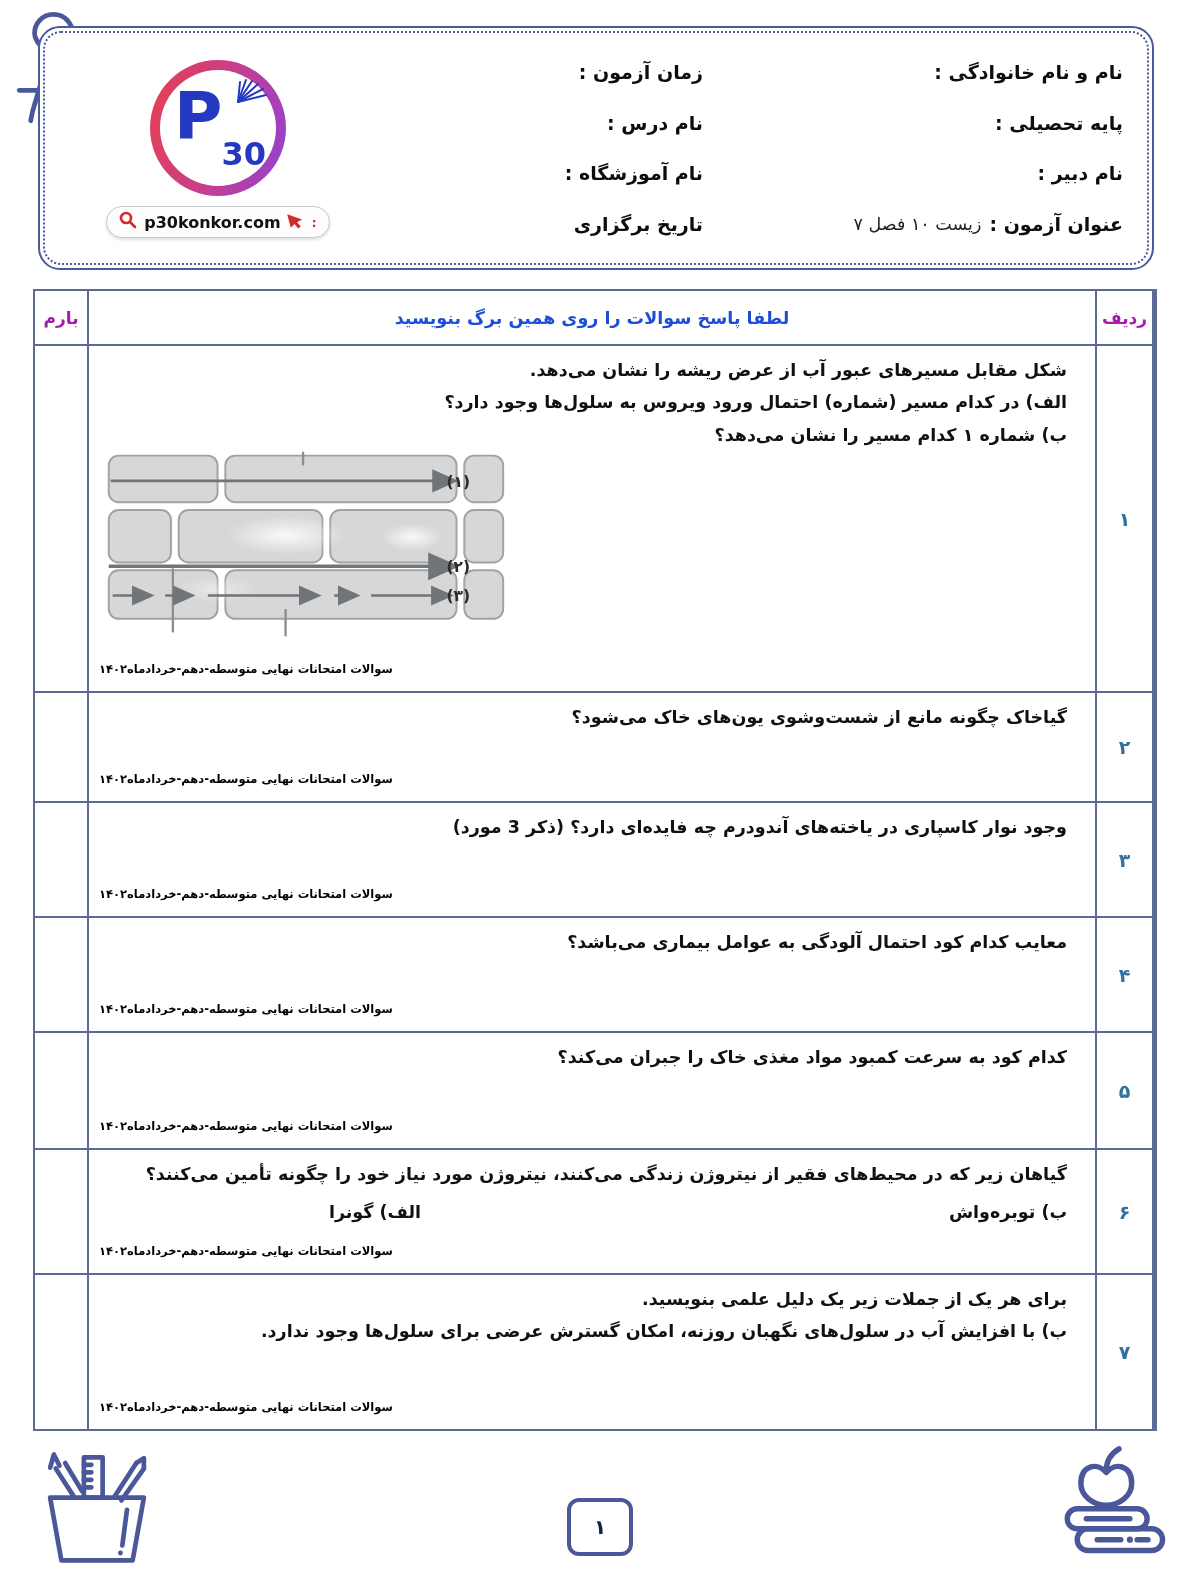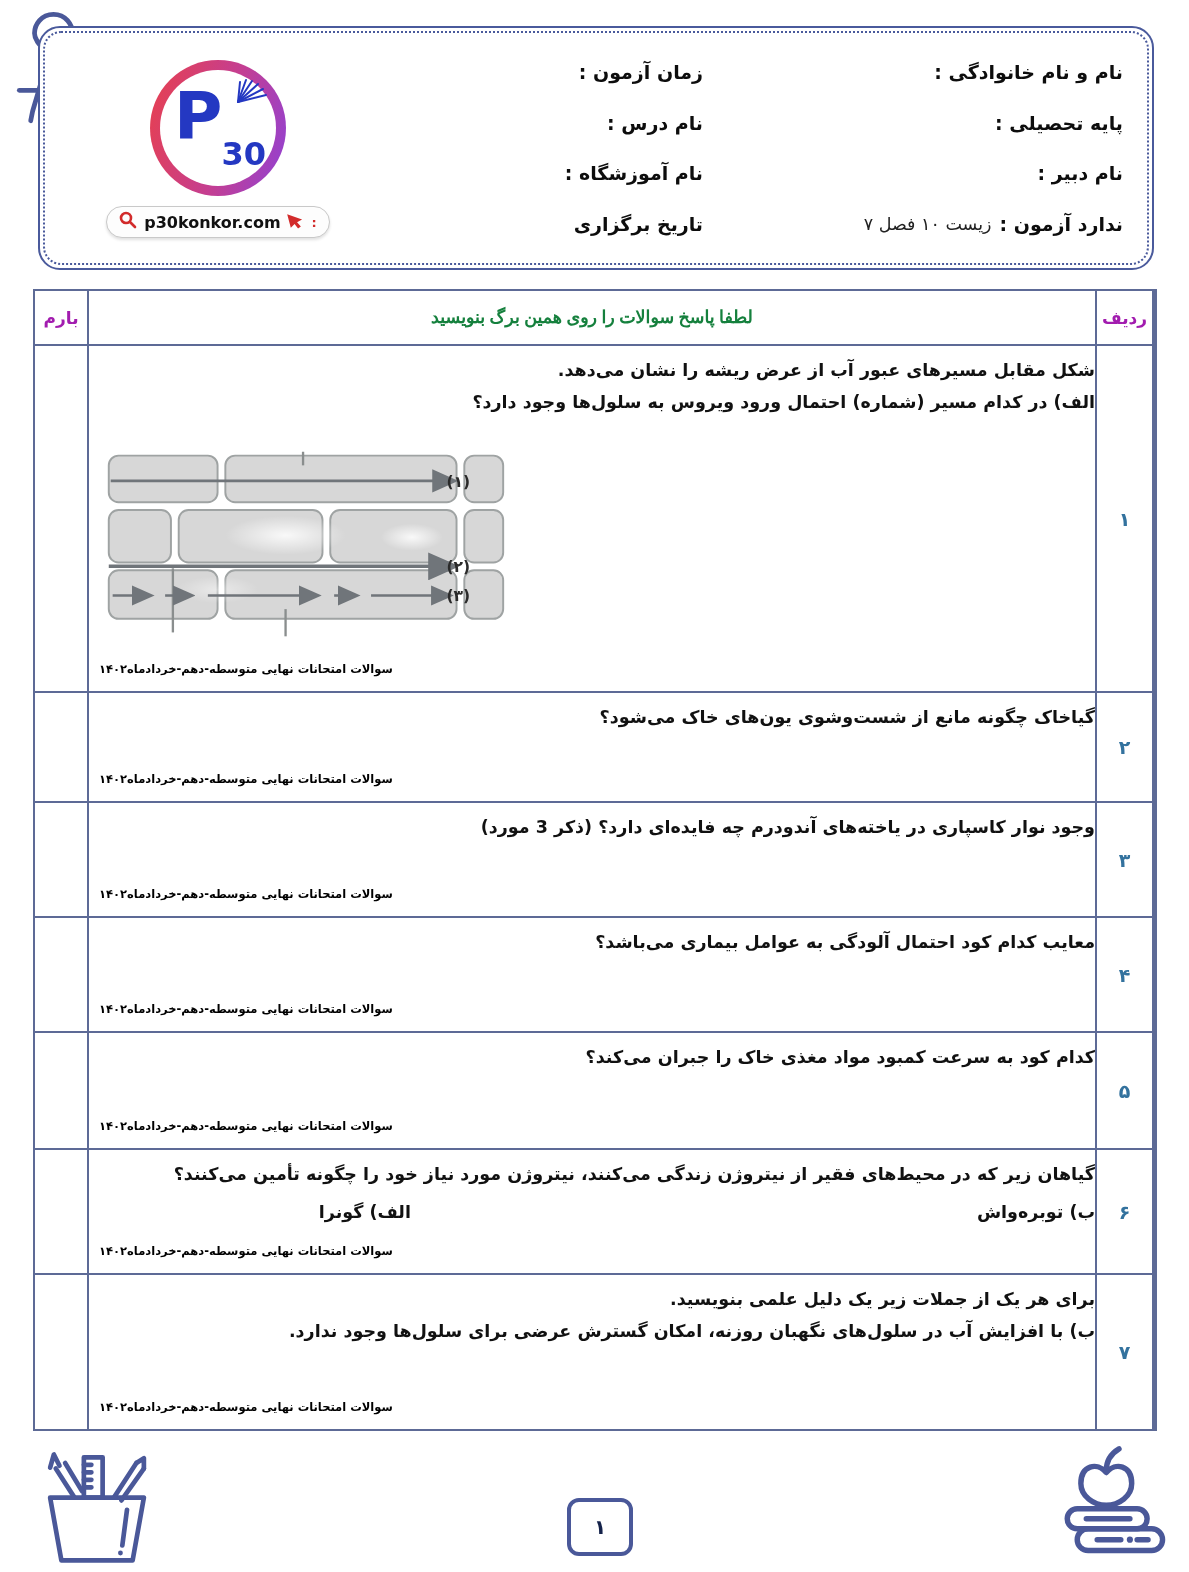--- a/index.html
+++ b/index.html
@@ -33,28 +33,28 @@
   .logo-pill .site { font-weight:bold; font-size:16px; color:#111; }
   .pill-colon { color:#d22b2b; font-weight:bold; font-size:13px; }
 
   
   .qtable { position:absolute; left:33px; top:289px; width:1124px; box-sizing:border-box;
     border:2px solid #5d6a96; border-right-width:5px; background:#fff; }
   .trow { display:flex; direction:rtl; box-sizing:border-box; }
   .trow + .trow { border-top:2px solid #5d6a96; }
   .cell-num { width:55px; flex:0 0 55px; display:flex; align-items:center; justify-content:center;
     color:#33729e; font-weight:bold; font-size:19px; }
-  .cell-q { flex:1; position:relative; padding:8px 0 24px; box-sizing:border-box;
+  .cell-q { flex:1; position:relative; padding:8px 28px 24px; box-sizing:border-box;
     border-left:2px solid #5d6a96; border-right:2px solid #5d6a96;
     text-align:right; direction:rtl; }
   .cell-score { width:52px; flex:0 0 52px; }
   .trow.head { height:53px; }
   .trow.head .cell-q { display:flex; align-items:center; justify-content:center; padding:0; }
   .trow.head .cell-num, .trow.head .cell-score { font-size:17px; color:#a21caf; display:flex; align-items:center; justify-content:center; font-weight:bold; }
-  .instruction { font-weight:bold; font-size:17.5px; color:#15803d;font-family:Liberation Serif, serif; }
+  .instruction { font-weight:bold; font-size:17.5px; color:#1d4ed8; }
   .r1 { height:347px; } .r2 { height:110px; } .r3 { height:115px; } .r4 { height:115px; }
   .r5 { height:117px; } .r6 { height:125px; } .r7 { height:156px; }
   .qline { font-weight:bold; font-size:17.5px; color:#111; line-height:1.85; }
   .src-note { position:absolute; left:10px; bottom:15px; direction:rtl;
     font-weight:bold; font-size:11.5px; color:#000; }
   .diagram-wrap { position:absolute; left:12px; top:104px; width:408px; height:190px; }
   .q6-parts { display:flex; direction:rtl; margin-top:6px; }
   .q6-parts .part-a { flex:0 0 32%; }
   .q6-parts .part-b { flex:1; }
 
@@ -92,21 +92,21 @@
         <div class="hfield">
           <span>نام و نام خانوادگی :</span>
         </div>
         <div class="hfield">
           <span>پایه تحصیلی :</span>
         </div>
         <div class="hfield">
           <span>نام دبیر :</span>
         </div>
         <div class="hfield">
-          <span>ندارد آزمون :</span>
+          <span>عنوان آزمون :</span>
           <span class="hvalue">زیست ۱۰ فصل ۷</span>
         </div>
       </div>
       <div class="hcol hcol-mid">
         <div class="hfield">
           <span>زمان آزمون :</span>
         </div>
         <div class="hfield">
           <span>نام درس :</span>
         </div>
@@ -163,20 +163,21 @@
           <span class="instruction">لطفا پاسخ سوالات را روی همین برگ بنویسید</span>
         </div>
       <div class="cell-score">بارم</div>
     </div>
 
     <div class="trow r1">
       <div class="cell-num">۱</div>
       <div class="cell-q">
         <div class="qline">شکل مقابل مسیرهای عبور آب از عرض ریشه را نشان می‌دهد.</div>
         <div class="qline">الف) در کدام مسیر (شماره) احتمال ورود ویروس به سلول‌ها وجود دارد؟</div>
+        <div class="qline">ب) شماره ۱ کدام مسیر را نشان می‌دهد؟</div>
         <div class="diagram-wrap">
           <svg width="408" height="190" viewBox="0 0 420 192">
             <defs>
               <radialGradient id="hl" cx="50%" cy="50%" r="50%">
                 <stop offset="0%" stop-color="#ffffff" stop-opacity="0.85"></stop>
                 <stop offset="100%" stop-color="#ffffff" stop-opacity="0"></stop>
               </radialGradient>
               <marker id="ah" markerWidth="9" markerHeight="8" refX="7" refY="4" orient="auto">
                 <polygon points="0,0 9,4 0,8" fill="#70757a"></polygon>
               </marker>

